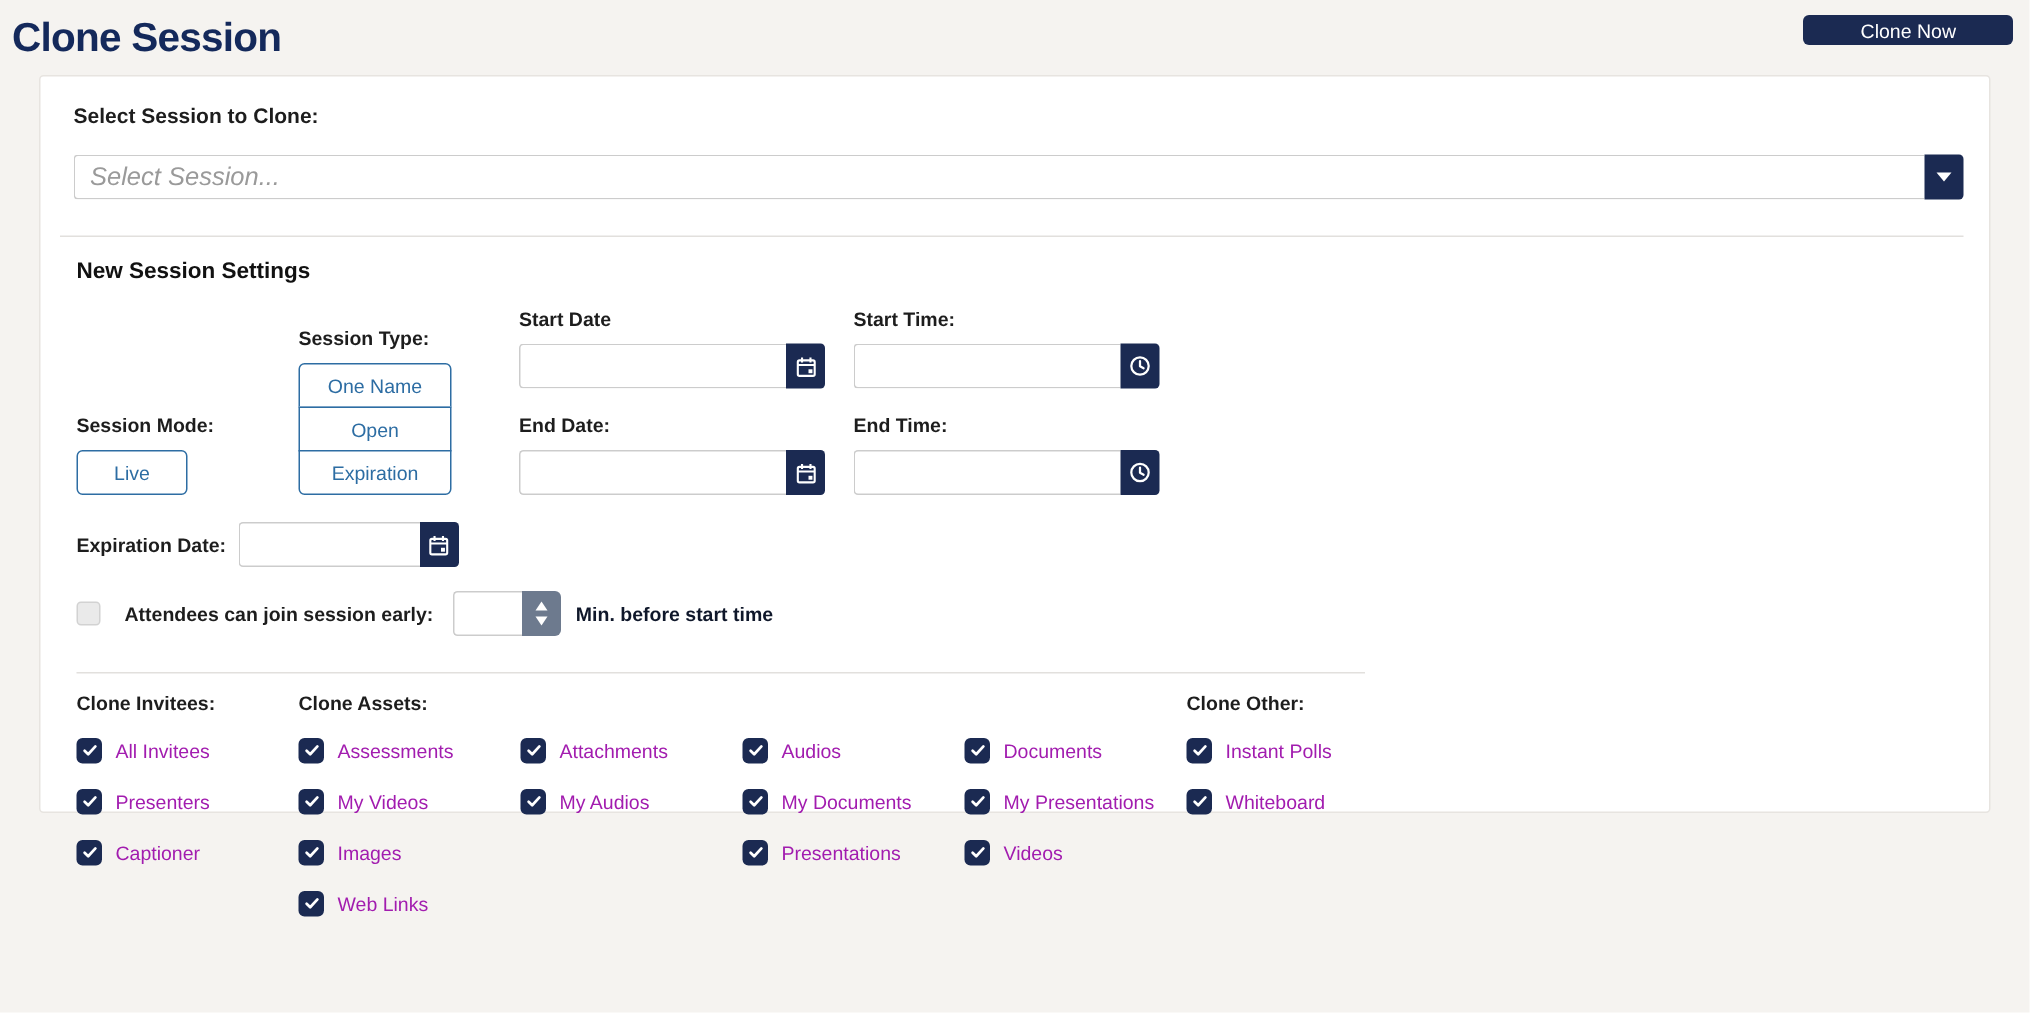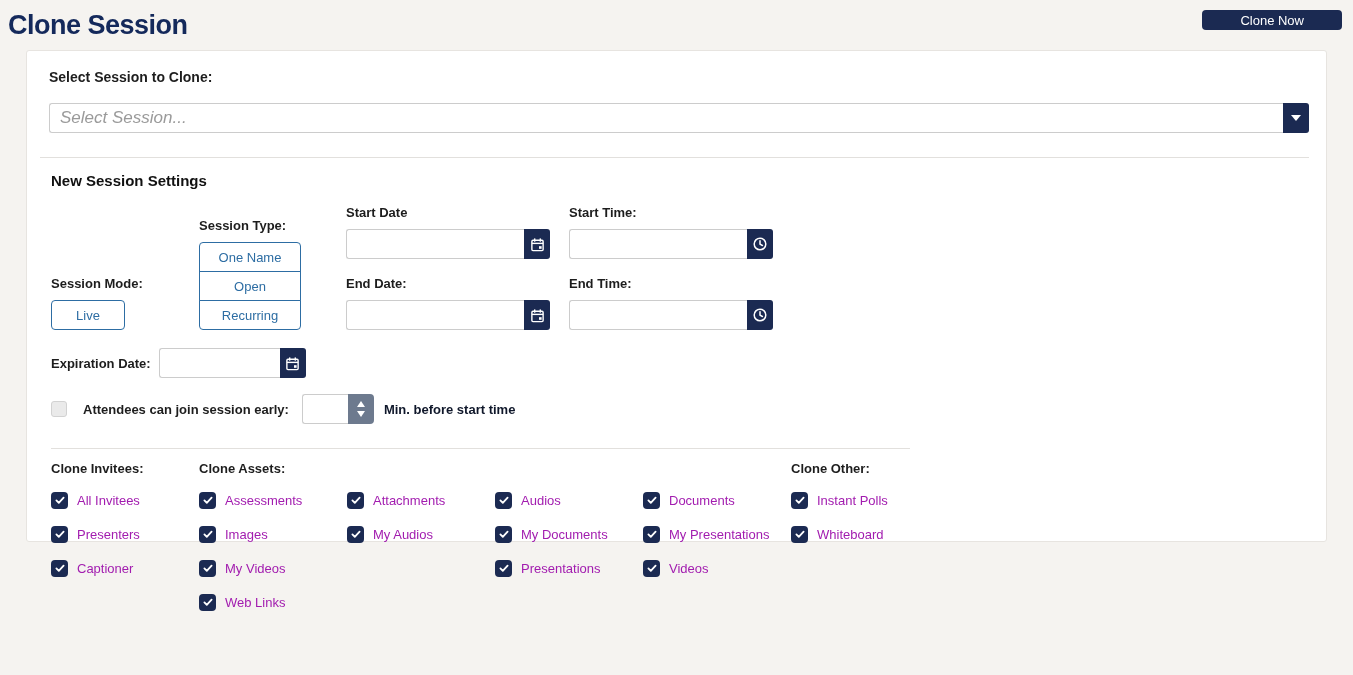--- a/index.html
+++ b/index.html
@@ -136,21 +136,21 @@
   <div class="controls-row">
     <div class="col-mode">
       <label class="field-label">Session Mode:</label>
       <button class="btn-outline live-btn">Live</button>
     </div>
     <div class="col-type">
       <label class="field-label">Session Type:</label>
       <div class="type-group" id="session-type-group">
           <button class="btn-outline">One Name</button>
           <button class="btn-outline">Open</button>
-          <button class="btn-outline">Recurring</button>
+          <button class="btn-outline">Expiration</button>
         </div>
     </div>
     <div class="col-date">
       <label class="field-label">Start Date</label>
       <div class="field-row">
         <input type="text" style="">
         <button class="icon-btn">
           <svg width="15" height="15" viewBox="0 0 16 16" fill="none" stroke="#fff" stroke-width="1.5">
             <rect x="2" y="3.5" width="12" height="11" rx="1.2"></rect>
             <line x1="5" y1="1.5" x2="5" y2="5"></line>
@@ -262,36 +262,36 @@
             </svg>
           </span>
           <span class="clone-item-label">Assessments</span>
         </div>
         <div class="clone-item">
           <span class="checkbox-checked">
             <svg width="12" height="12" viewBox="0 0 16 16">
               <path d="M3.2 8.6l3.2 3.2 6.4-7" stroke="#fff" stroke-width="2.4" fill="none" stroke-linecap="round" stroke-linejoin="round"></path>
             </svg>
           </span>
+          <span class="clone-item-label">My Videos</span>
+        </div>
+        <div class="clone-item">
+          <span class="checkbox-checked">
+            <svg width="12" height="12" viewBox="0 0 16 16">
+              <path d="M3.2 8.6l3.2 3.2 6.4-7" stroke="#fff" stroke-width="2.4" fill="none" stroke-linecap="round" stroke-linejoin="round"></path>
+            </svg>
+          </span>
           <span class="clone-item-label">Images</span>
         </div>
         <div class="clone-item">
           <span class="checkbox-checked">
             <svg width="12" height="12" viewBox="0 0 16 16">
               <path d="M3.2 8.6l3.2 3.2 6.4-7" stroke="#fff" stroke-width="2.4" fill="none" stroke-linecap="round" stroke-linejoin="round"></path>
             </svg>
           </span>
-          <span class="clone-item-label">My Videos</span>
-        </div>
-        <div class="clone-item">
-          <span class="checkbox-checked">
-            <svg width="12" height="12" viewBox="0 0 16 16">
-              <path d="M3.2 8.6l3.2 3.2 6.4-7" stroke="#fff" stroke-width="2.4" fill="none" stroke-linecap="round" stroke-linejoin="round"></path>
-            </svg>
-          </span>
           <span class="clone-item-label">Web Links</span>
         </div>
       </div>
       <div class="clone-col">
         <div class="clone-col-header"></div>
         <div class="clone-item">
           <span class="checkbox-checked">
             <svg width="12" height="12" viewBox="0 0 16 16">
               <path d="M3.2 8.6l3.2 3.2 6.4-7" stroke="#fff" stroke-width="2.4" fill="none" stroke-linecap="round" stroke-linejoin="round"></path>
             </svg>

